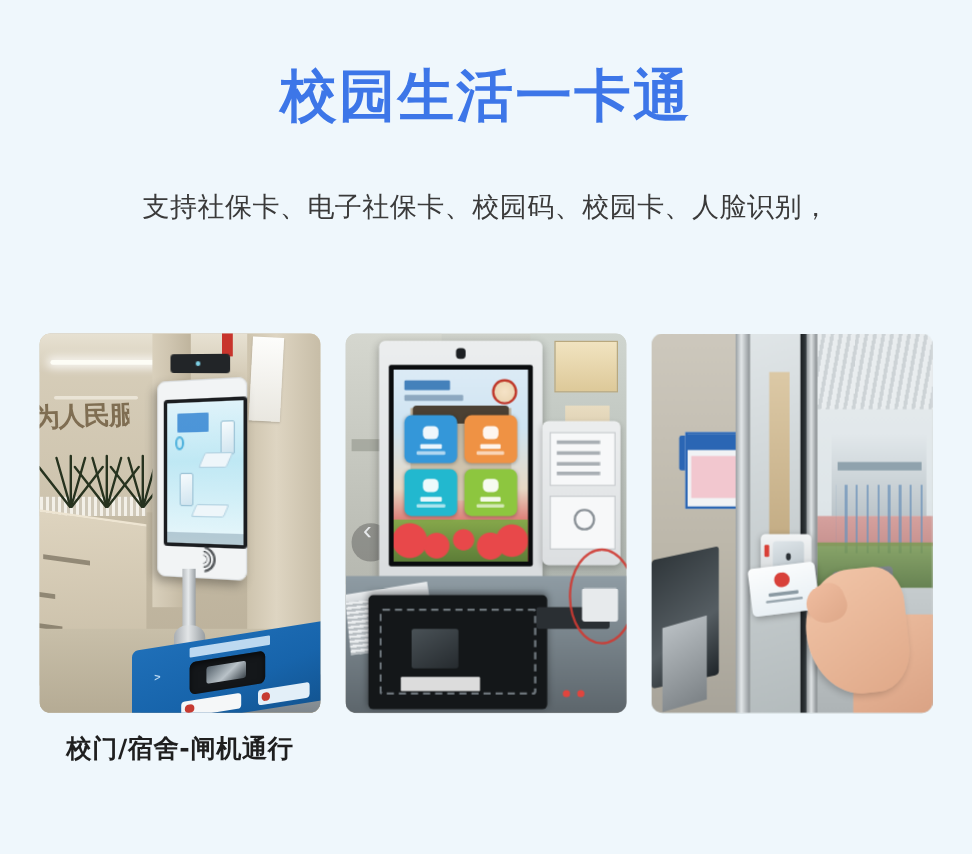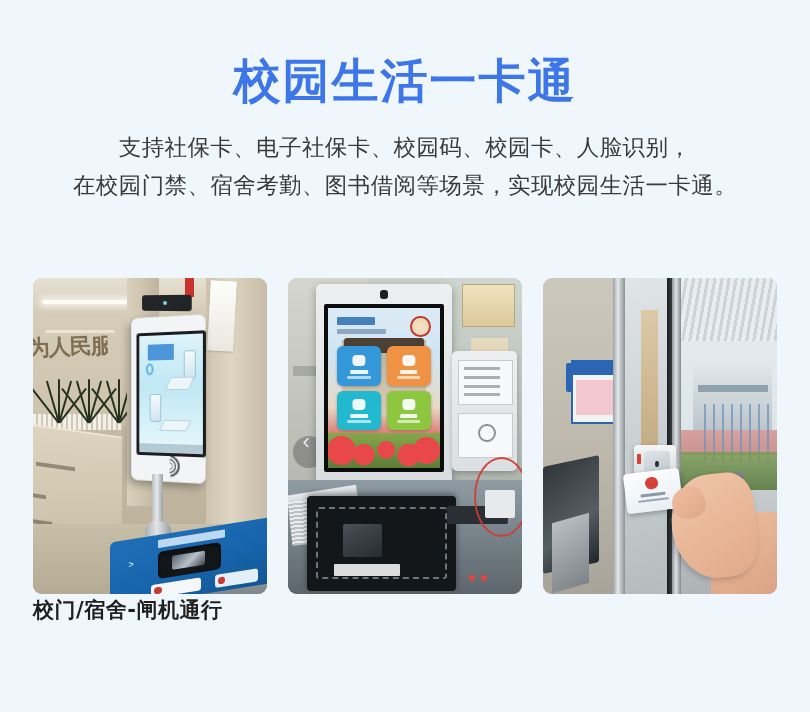--- a/index.html
+++ b/index.html
@@ -12,42 +12,42 @@
   .page{position:relative;width:810px;height:712px;box-sizing:border-box;border-radius:10px;}
 
   
   .header{padding-top:56px;text-align:center;}
   .title{
     font-size:47px;line-height:1.08;font-weight:bold;
     color:#3d76e8;letter-spacing:2px;
     font-family:"DejaVu Sans","Liberation Sans",sans-serif;
   }
   .subtitle{
-    margin-top:22px;
+    margin-top:48px;
     font-size:22.5px;line-height:1.68;
     color:#3a3a3a;letter-spacing:.4px;
     font-family:"DejaVu Sans","Liberation Sans",sans-serif;
   }
   .subtitle .ln{display:block;}
 
   
   .cards{
     position:absolute;left:33px;top:278px;
     width:744px;
     display:flex;justify-content:space-between;
   }
   .card{width:234px;}
   .photo{
     width:234px;height:316px;
     border-radius:9px;
     overflow:hidden;position:relative;
     background:#c9c3b4;
   }
   .cap{
-    margin-top:2px;
+    margin-top:16px;text-align:center;
     font-size:21px;font-weight:bold;color:#1f1f1f;
     letter-spacing:.5px;
     font-family:"DejaVu Sans","Liberation Sans",sans-serif;
     white-space:nowrap;
   }
   .card:nth-child(3) .cap{font-size:19.5px;}
 
   
   .p1{background:linear-gradient(175deg,#cdc3ae 0%,#c6bca6 42%,#b8ad97 100%);}
   .p1 .wall{position:absolute;left:0;top:0;width:100%;height:47%;
@@ -316,21 +316,20 @@
 </style>
 </head>
 <body>
 
 <div class="page">
 
   <div class="header">
     <div class="title">校园生活一卡通</div>
     <div class="subtitle">
       <span class="ln">支持社保卡、电子社保卡、校园码、校园卡、人脸识别，</span>
-      <span class="ln">在校园门禁、宿舍考勤、图书借阅等场景，实现校园生活一卡通。</span>
     </div>
   </div>
 
   <div class="cards">
 
     <div class="card">
       <div class="photo p1">
         <div class="wall"></div>
         <div class="ceil"></div>
         <div class="tube"></div>

